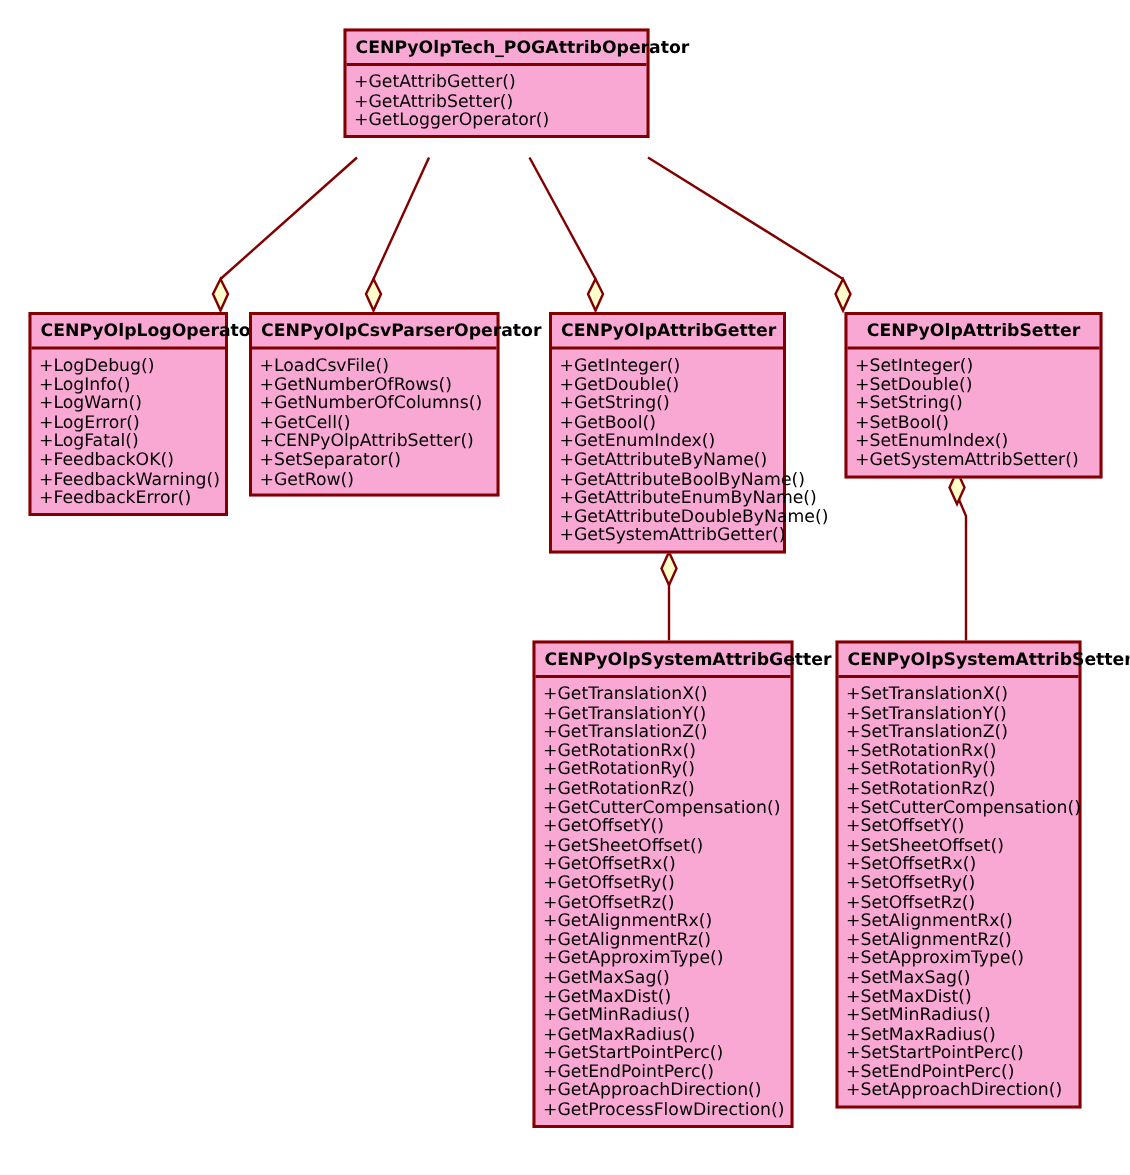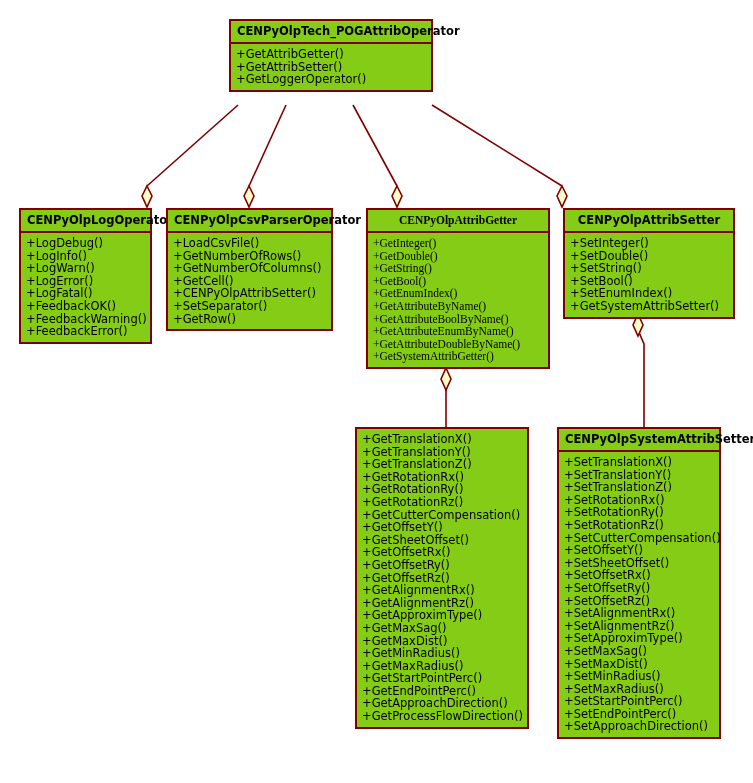--- a/index.html
+++ b/index.html
@@ -25,21 +25,21 @@
     position: absolute;
     left: 0;
     top: 0;
     width: 753px;
     height: 783px;
     pointer-events: none;
   }
   .uml-class {
     position: absolute;
     box-sizing: border-box;
-    background: #84cc16;
+    background: #f9a8d4;
     border: 2px solid #800000;
     z-index: 5;
   }
   .uml-class-name {
     box-sizing: border-box;
     text-align: center;
     font-weight: bold;
     font-size: 11.5px;
     color: #000000;
     padding: 4px 6px 4px 6px;
@@ -128,21 +128,21 @@
       <div class="uml-member">+LoadCsvFile()</div>
       <div class="uml-member">+GetNumberOfRows()</div>
       <div class="uml-member">+GetNumberOfColumns()</div>
       <div class="uml-member">+GetCell()</div>
       <div class="uml-member">+CENPyOlpAttribSetter()</div>
       <div class="uml-member">+SetSeparator()</div>
       <div class="uml-member">+GetRow()</div>
     </div>
   </div>
 
-  <div class="uml-class" style="left:366px; top:208px; width:184px;font-family:Liberation Serif, serif;">
+  <div class="uml-class" style="left:366px; top:208px; width:158px;">
     <div class="uml-class-name">CENPyOlpAttribGetter</div>
     <div class="uml-members">
       <div class="uml-member">+GetInteger()</div>
       <div class="uml-member">+GetDouble()</div>
       <div class="uml-member">+GetString()</div>
       <div class="uml-member">+GetBool()</div>
       <div class="uml-member">+GetEnumIndex()</div>
       <div class="uml-member">+GetAttributeByName()</div>
       <div class="uml-member">+GetAttributeBoolByName()</div>
       <div class="uml-member">+GetAttributeEnumByName()</div>
@@ -157,20 +157,21 @@
       <div class="uml-member">+SetInteger()</div>
       <div class="uml-member">+SetDouble()</div>
       <div class="uml-member">+SetString()</div>
       <div class="uml-member">+SetBool()</div>
       <div class="uml-member">+SetEnumIndex()</div>
       <div class="uml-member">+GetSystemAttribSetter()</div>
     </div>
   </div>
 
   <div class="uml-class" style="left:355px; top:427px; width:174px;">
+    <div class="uml-class-name">CENPyOlpSystemAttribGetter</div>
     <div class="uml-members">
       <div class="uml-member">+GetTranslationX()</div>
       <div class="uml-member">+GetTranslationY()</div>
       <div class="uml-member">+GetTranslationZ()</div>
       <div class="uml-member">+GetRotationRx()</div>
       <div class="uml-member">+GetRotationRy()</div>
       <div class="uml-member">+GetRotationRz()</div>
       <div class="uml-member">+GetCutterCompensation()</div>
       <div class="uml-member">+GetOffsetY()</div>
       <div class="uml-member">+GetSheetOffset()</div>

